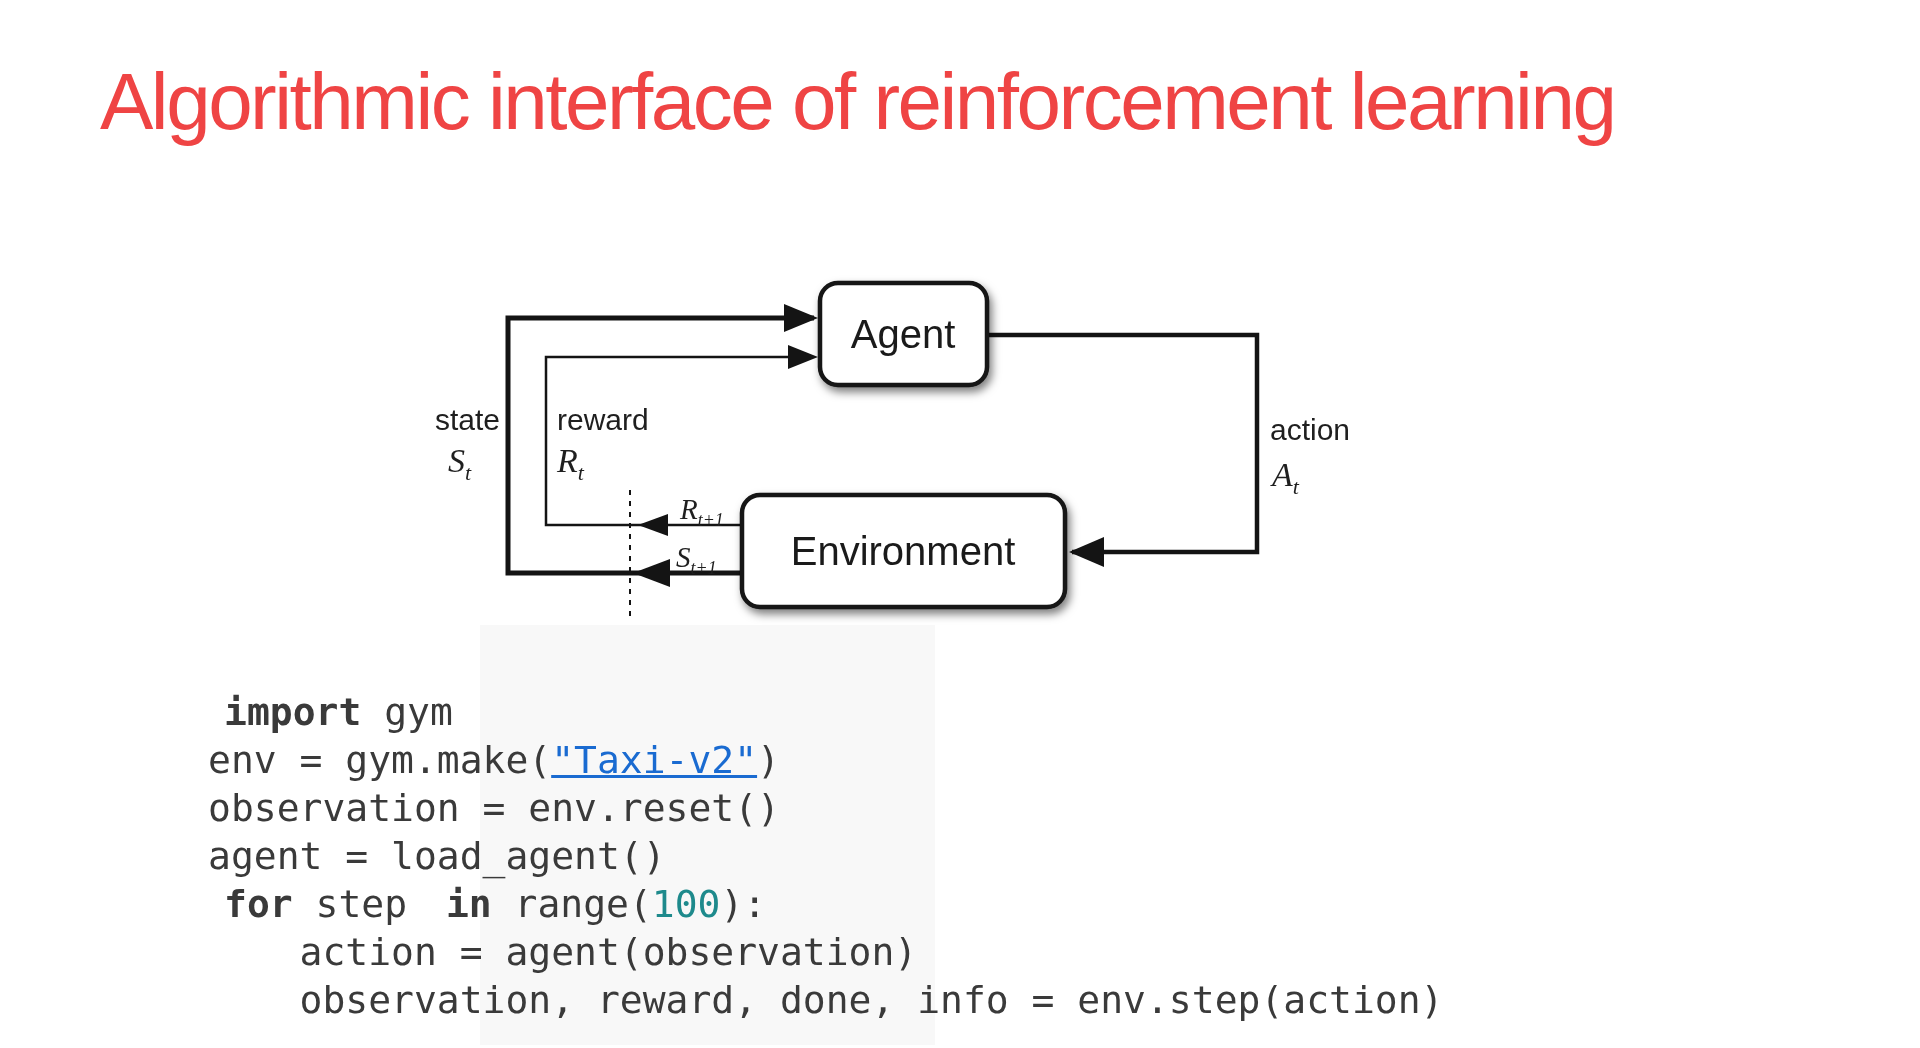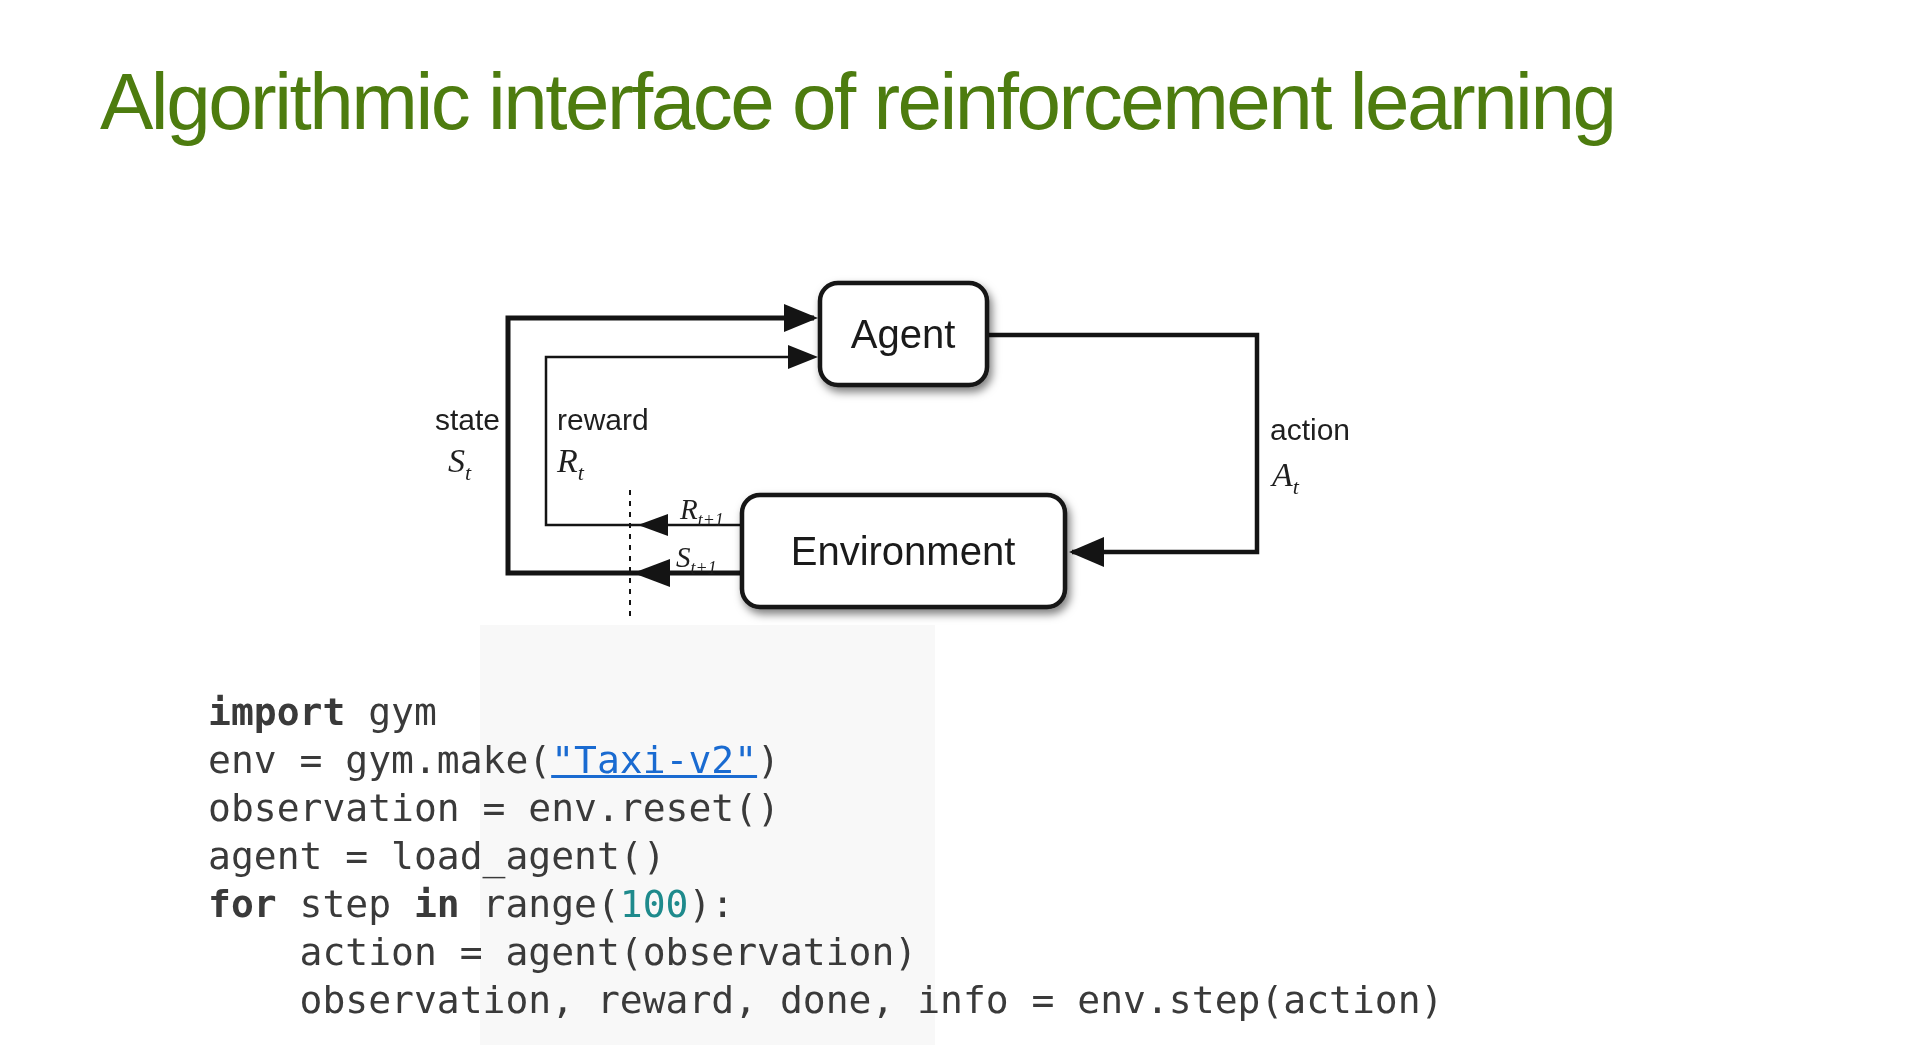--- a/index.html
+++ b/index.html
@@ -3,21 +3,21 @@
 <meta charset="utf-8">
 <style>
   html,body{margin:0;padding:0;}
   body{
     width:1920px;height:1048px;position:relative;overflow:hidden;
     background:#ffffff;font-family:"Liberation Sans",sans-serif;
   }
   .title{
     position:absolute;left:100px;top:58px;width:1800px;
     font-size:80px;line-height:1.1;letter-spacing:-2.5px;
-    color:#4d7c0f;font-weight:400;white-space:nowrap;
+    color:#ef4444;font-weight:400;white-space:nowrap;
   }
   #diagram-svg{position:absolute;left:0;top:0;}
   .box{fill:#ffffff;stroke:#141414;stroke-width:4.5px;}
   .box-label{
     font-family:"Liberation Sans",sans-serif;font-size:40px;fill:#1a1a1a;
     text-anchor:middle;
   }
   .side-label{
     font-family:"Liberation Sans",sans-serif;font-size:30px;fill:#1f1f1f;
   }
@@ -32,21 +32,21 @@
   }
   .math-small .sub-t{font-size:18px;}
   .wire{fill:none;stroke:#141414;}
   .arrowhead{fill:#141414;stroke:none;}
   .code{
     position:absolute;left:208px;top:688px;
     font-family:"DejaVu Sans Mono","Liberation Mono",monospace;
     font-size:38px;line-height:48px;color:#3a3a3a;white-space:pre;
   }
   .code-line{height:48px;}
-  .code .keyword{font-weight:bold;}
+  .code .keyword{font-weight:bold;margin-left:16px;}
   .code .link{text-decoration:underline;cursor:pointer;}
   .artifact{
     position:absolute;left:480px;top:625px;width:455px;height:420px;
     background:#f8f8f8;z-index:-1;
   }
 </style>
 </head>
 <body>
 
 <div class="artifact"></div>

